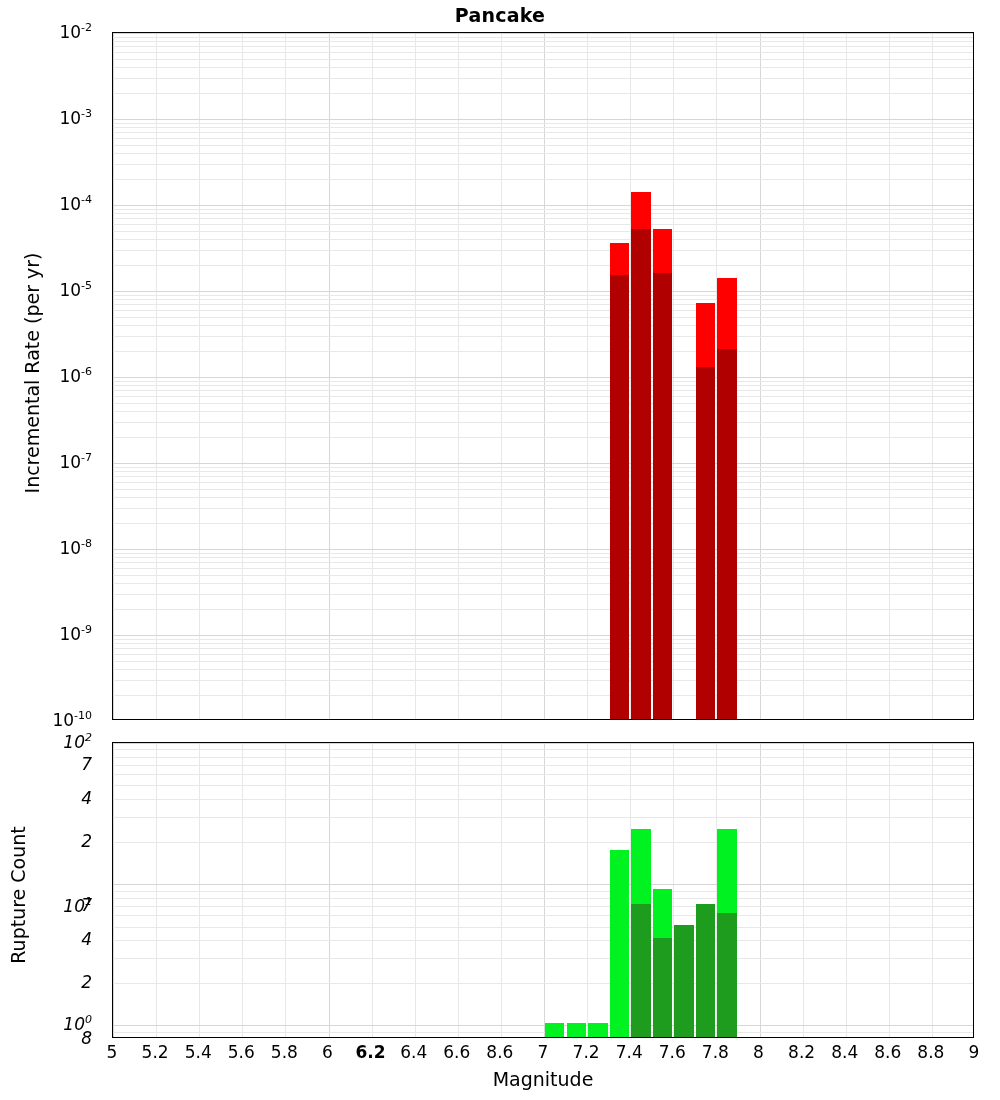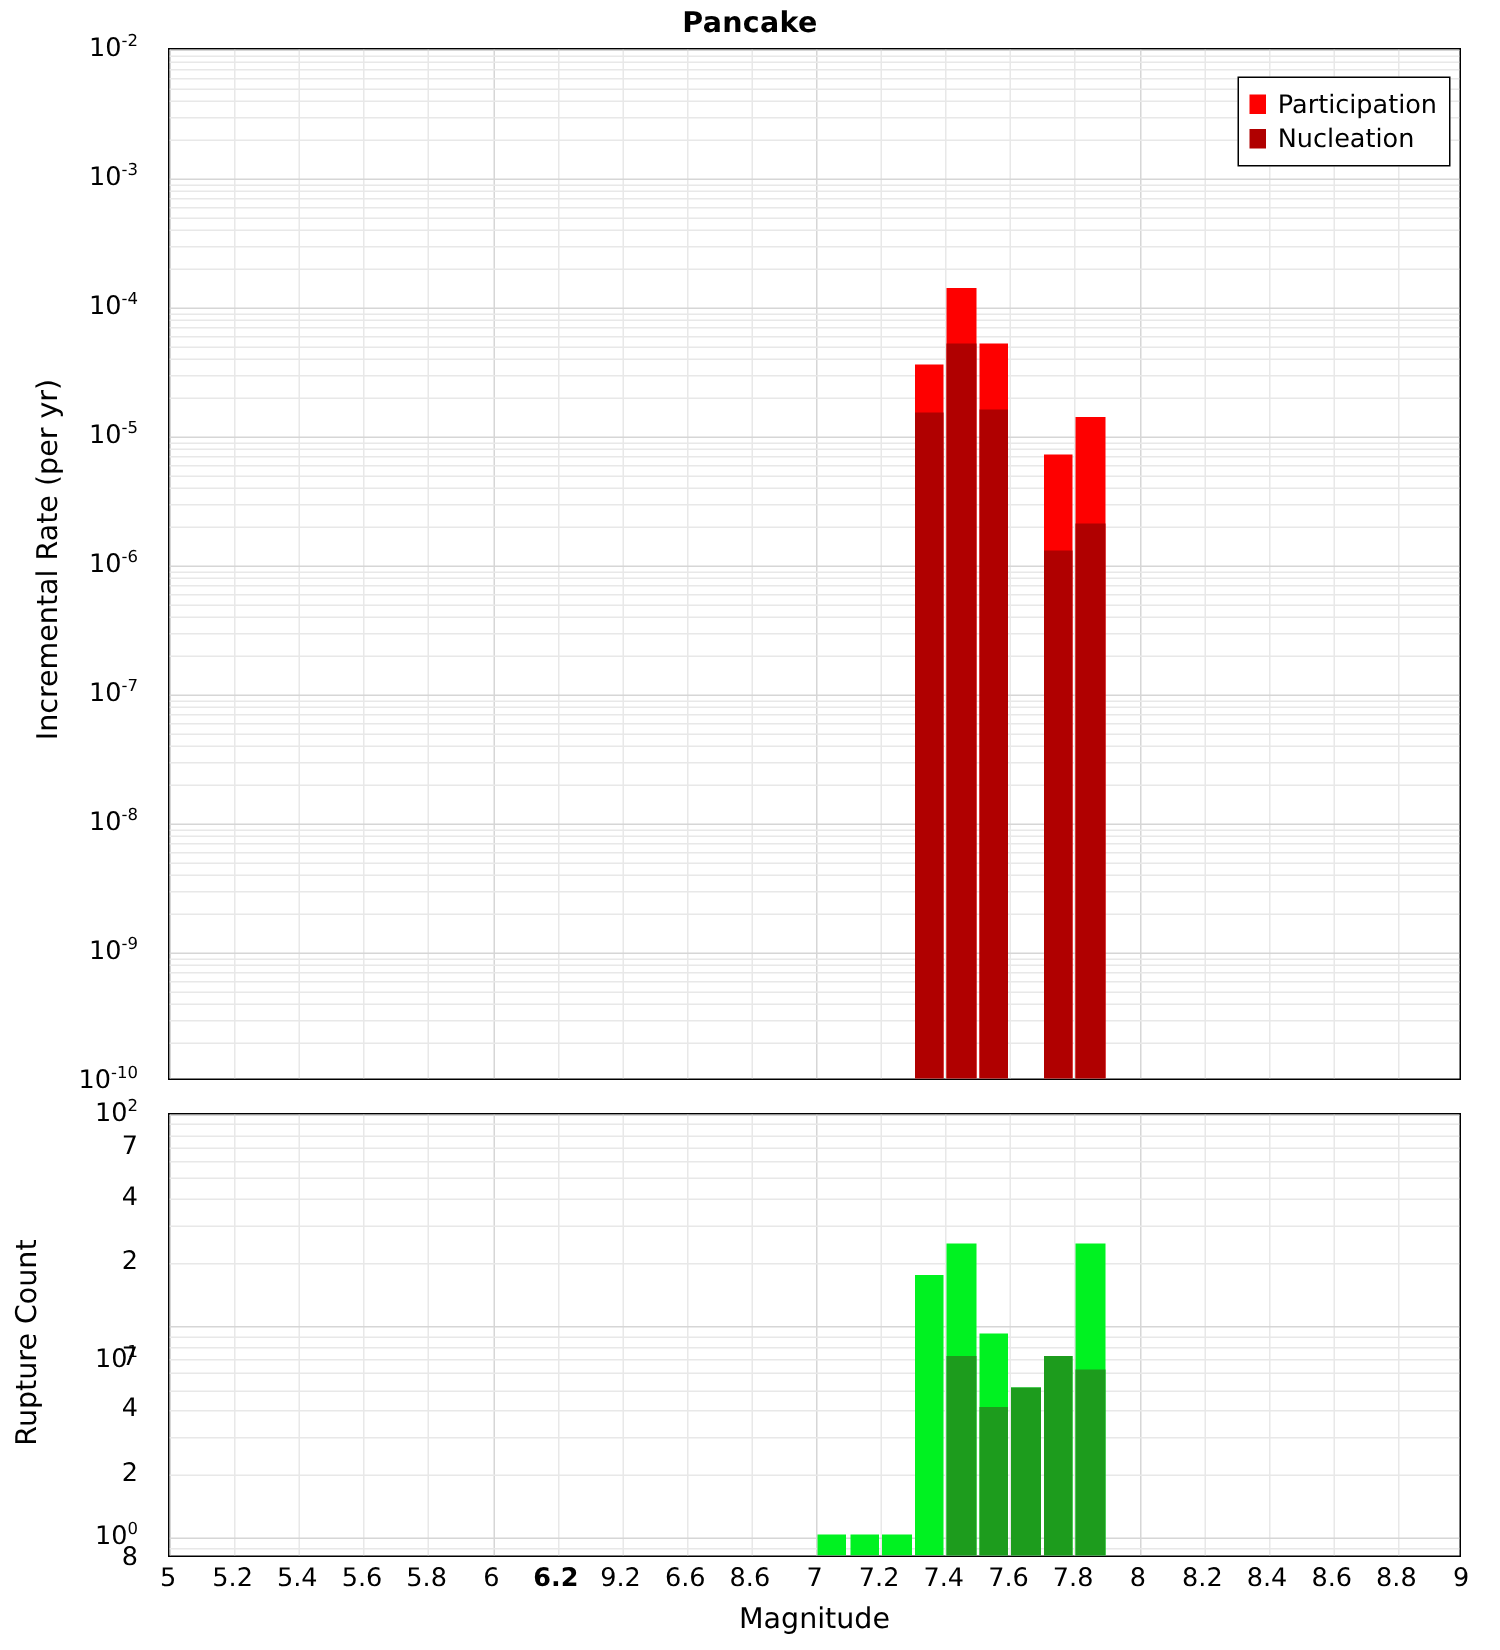--- a/index.html
+++ b/index.html
@@ -90,21 +90,21 @@
   .ytick sup {
     font-size: 11px;
     vertical-align: super;
     line-height: 0;
   }
   .ytick-col {
     position: absolute;
     width: 104px;
   }
   #ytick-col-top { left: 0px; top: 32px; height: 688px; }
-  #ytick-col-bot { left: 0px; top: 742px; height: 296px; }
+  #ytick-col-bot { left: 0px; top: 742px; height: 296px; font-style: italic; }
 
   .xtick {
     position: absolute;
     top: 1042px;
     font-size: 17px;
     text-align: center;
     transform: translateX(-50%);
   }
 
   
@@ -266,30 +266,20 @@
         <div class="bar bar-outer-top" style="left: 518.278px; width: 19.395px; height: 527.209px;"></div>
         <div class="bar bar-outer-top" style="left: 539.827px; width: 19.395px; height: 490.111px;"></div>
         <div class="bar bar-outer-top" style="left: 582.928px; width: 19.395px; height: 415.596px;"></div>
         <div class="bar bar-outer-top" style="left: 604.477px; width: 19.395px; height: 441.209px;"></div>
         <div class="bar bar-inner-top" style="left: 496.727px; width: 19.395px; height: 443.878px;"></div>
         <div class="bar bar-inner-top" style="left: 518.278px; width: 19.395px; height: 490.111px;"></div>
         <div class="bar bar-inner-top" style="left: 539.827px; width: 19.395px; height: 446.369px;"></div>
         <div class="bar bar-inner-top" style="left: 582.928px; width: 19.395px; height: 352.334px;"></div>
         <div class="bar bar-inner-top" style="left: 604.477px; width: 19.395px; height: 369.889px;"></div>
       </div>
-    <div class="legend" id="legend-top">
-      <div class="legend-row">
-        <span class="legend-swatch" style="background:#fe0000"></span>
-        <span class="legend-label">Participation</span>
-      </div>
-      <div class="legend-row">
-        <span class="legend-swatch" style="background:#b00000"></span>
-        <span class="legend-label">Nucleation</span>
-      </div>
-    </div>
   </div>
   <div class="ytick-col" id="ytick-col-top">
       <div class="ytick" style="top: 0px; right: 12px;">10<sup>-2</sup></div>
       <div class="ytick" style="top: 86px; right: 12px;">10<sup>-3</sup></div>
       <div class="ytick" style="top: 172px; right: 12px;">10<sup>-4</sup></div>
       <div class="ytick" style="top: 258px; right: 12px;">10<sup>-5</sup></div>
       <div class="ytick" style="top: 344px; right: 12px;">10<sup>-6</sup></div>
       <div class="ytick" style="top: 430px; right: 12px;">10<sup>-7</sup></div>
       <div class="ytick" style="top: 516px; right: 12px;">10<sup>-8</sup></div>
       <div class="ytick" style="top: 602px; right: 12px;">10<sup>-9</sup></div>
@@ -370,21 +360,21 @@
   <div id="ylabel-bottom">Rupture Count</div>
 
   <div id="xaxis-ticks">
       <div class="xtick" style="left: 112px;">5</div>
       <div class="xtick" style="left: 155.1px;">5.2</div>
       <div class="xtick" style="left: 198.2px;">5.4</div>
       <div class="xtick" style="left: 241.3px;">5.6</div>
       <div class="xtick" style="left: 284.4px;">5.8</div>
       <div class="xtick" style="left: 327.5px;">6</div>
       <div class="xtick" style="left: 370.6px; font-weight: bold;">6.2</div>
-      <div class="xtick" style="left: 413.7px;">9.2</div>
+      <div class="xtick" style="left: 413.7px;">6.4</div>
       <div class="xtick" style="left: 456.8px;">6.6</div>
       <div class="xtick" style="left: 499.9px;">8.6</div>
       <div class="xtick" style="left: 543px;">7</div>
       <div class="xtick" style="left: 586.1px;">7.2</div>
       <div class="xtick" style="left: 629.2px;">7.4</div>
       <div class="xtick" style="left: 672.3px;">7.6</div>
       <div class="xtick" style="left: 715.4px;">7.8</div>
       <div class="xtick" style="left: 758.5px;">8</div>
       <div class="xtick" style="left: 801.6px;">8.2</div>
       <div class="xtick" style="left: 844.7px;">8.4</div>

